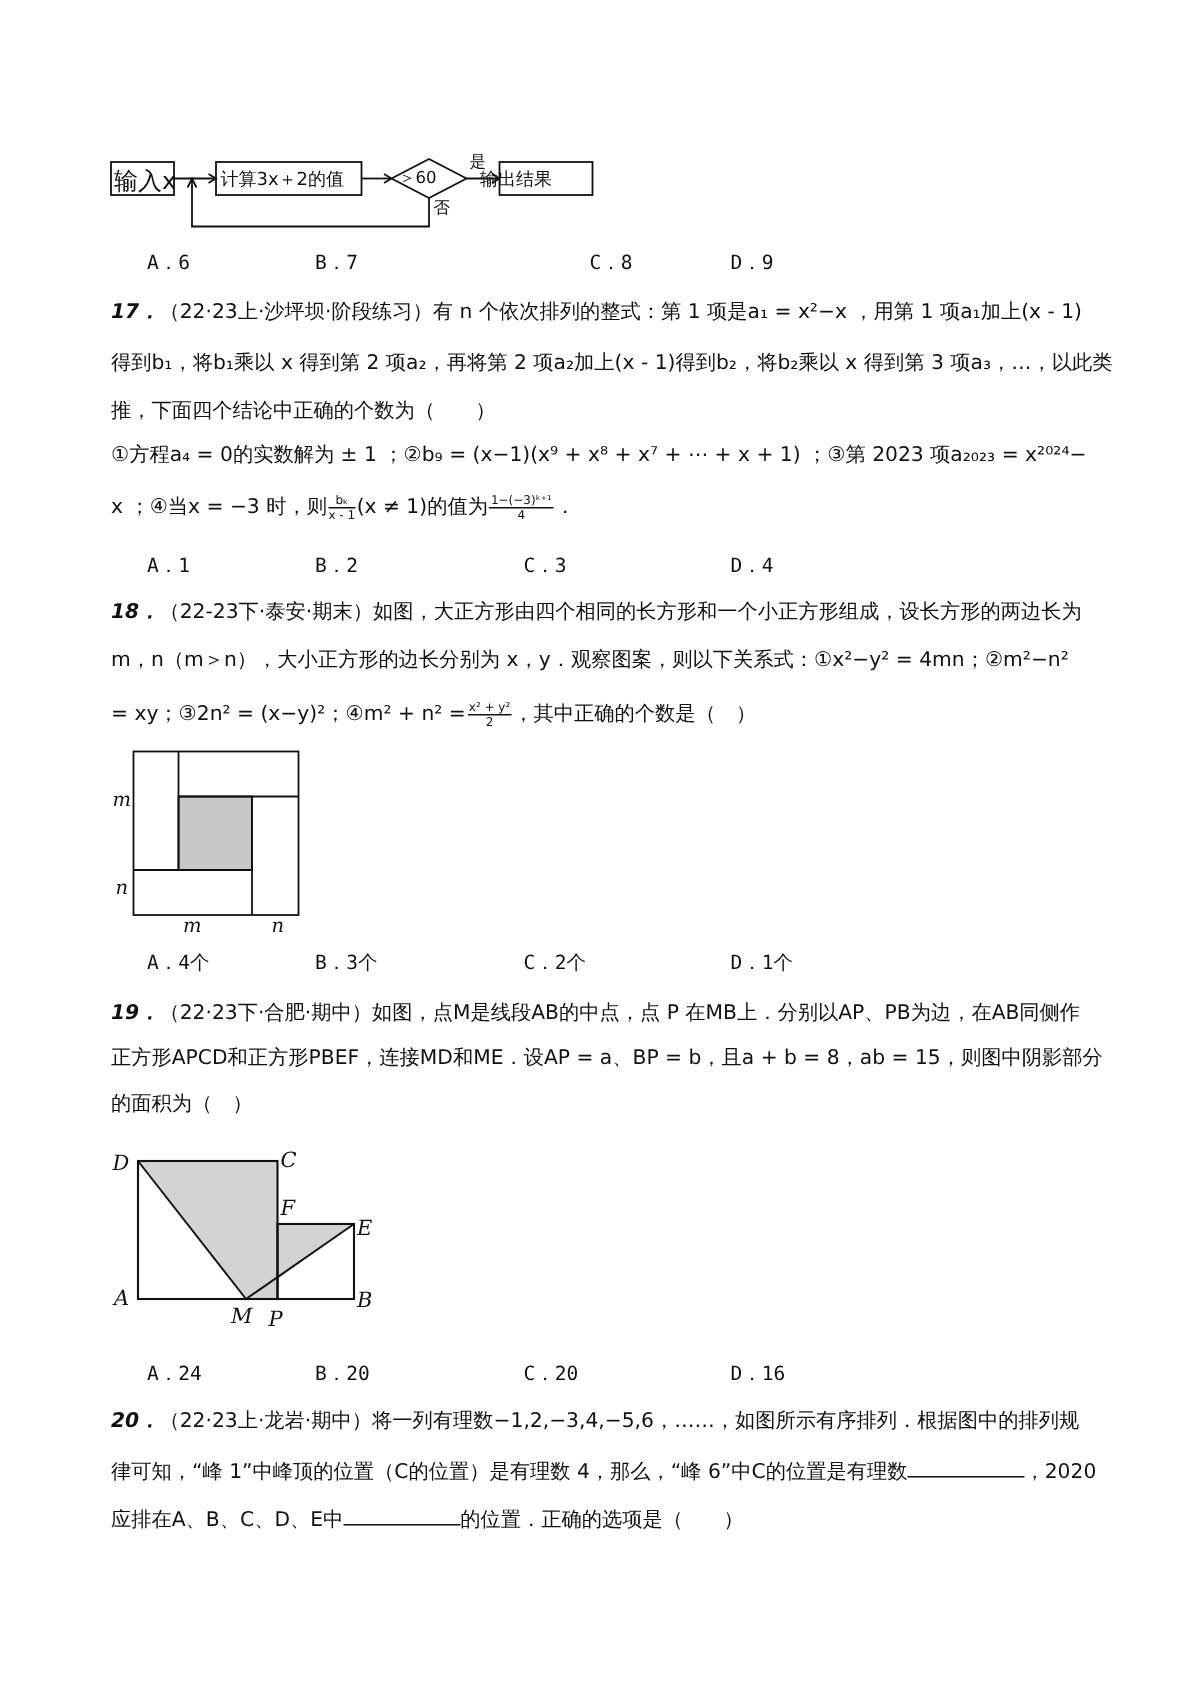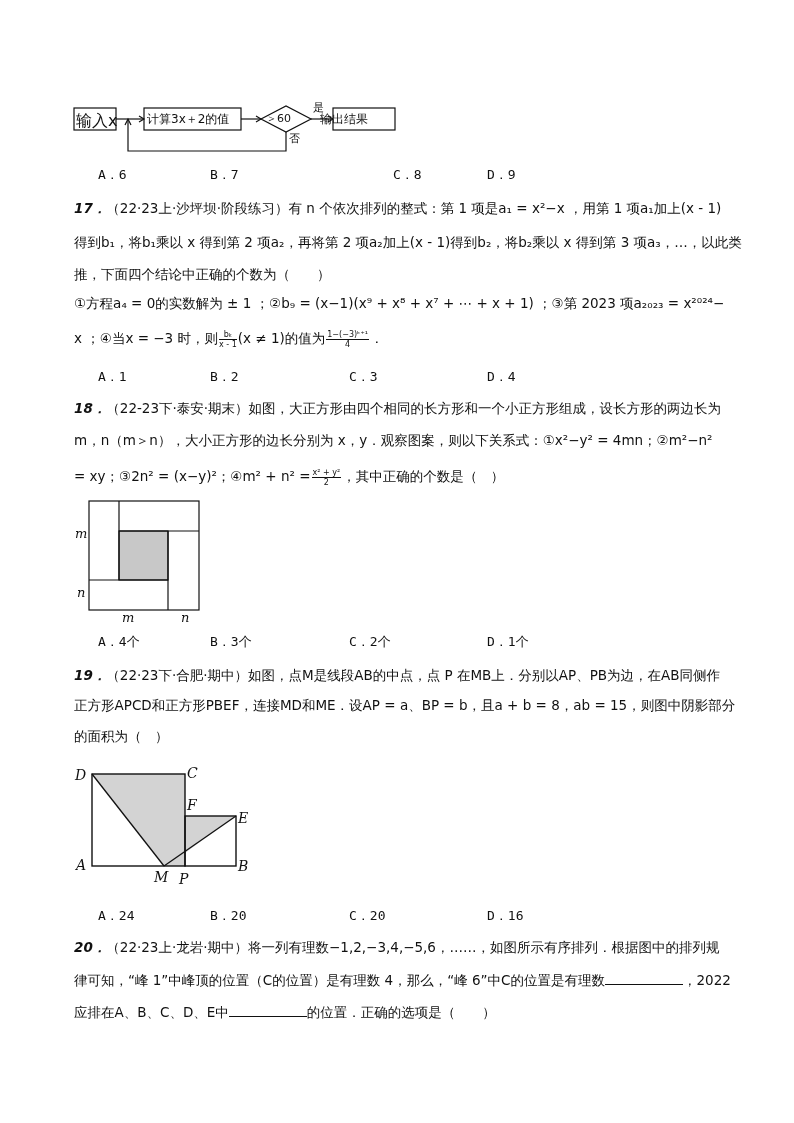--- a/index.html
+++ b/index.html
@@ -118,17 +118,17 @@
   <span class="opt" style="left:98px;text-align:center;"><span>A．</span><span>24</span></span>
   <span class="opt" style="left:210px;"><span>B．</span><span>20</span></span>
   <span class="opt" style="left:349px;"><span>C．</span><span>20</span></span>
   <span class="opt" style="left:487px;"><span>D．</span><span>16</span></span>
 </div>
 
 <div class="line" style="top:937px;">
   <span class="qnum">20．</span><span>（22·23上·龙岩·期中）</span><span>将一列有理数−1,2,−3,4,−5,6，……，如图所示有序排列．根据图中的排列规</span>
 </div>
 <div class="line" style="top:970px;">
-  <span>律可知，“峰 1”中峰顶的位置（C的位置）是有理数 4，那么，“峰 6”中C的位置是有理数</span><span class="blank"></span><span>，2022</span>
+  <span>律可知，“峰 1”中峰顶的位置（C的位置）是有理数 4，那么，“峰 6”中C的位置是有理数</span><span class="blank"></span><span>，2020</span>
 </div>
 <div class="line" style="top:1002px;">
   <span>应排在A、B、C、D、E中</span><span class="blank"></span><span>的位置．正确的选项是（　　）</span>
 </div>
 
 </body></html>

